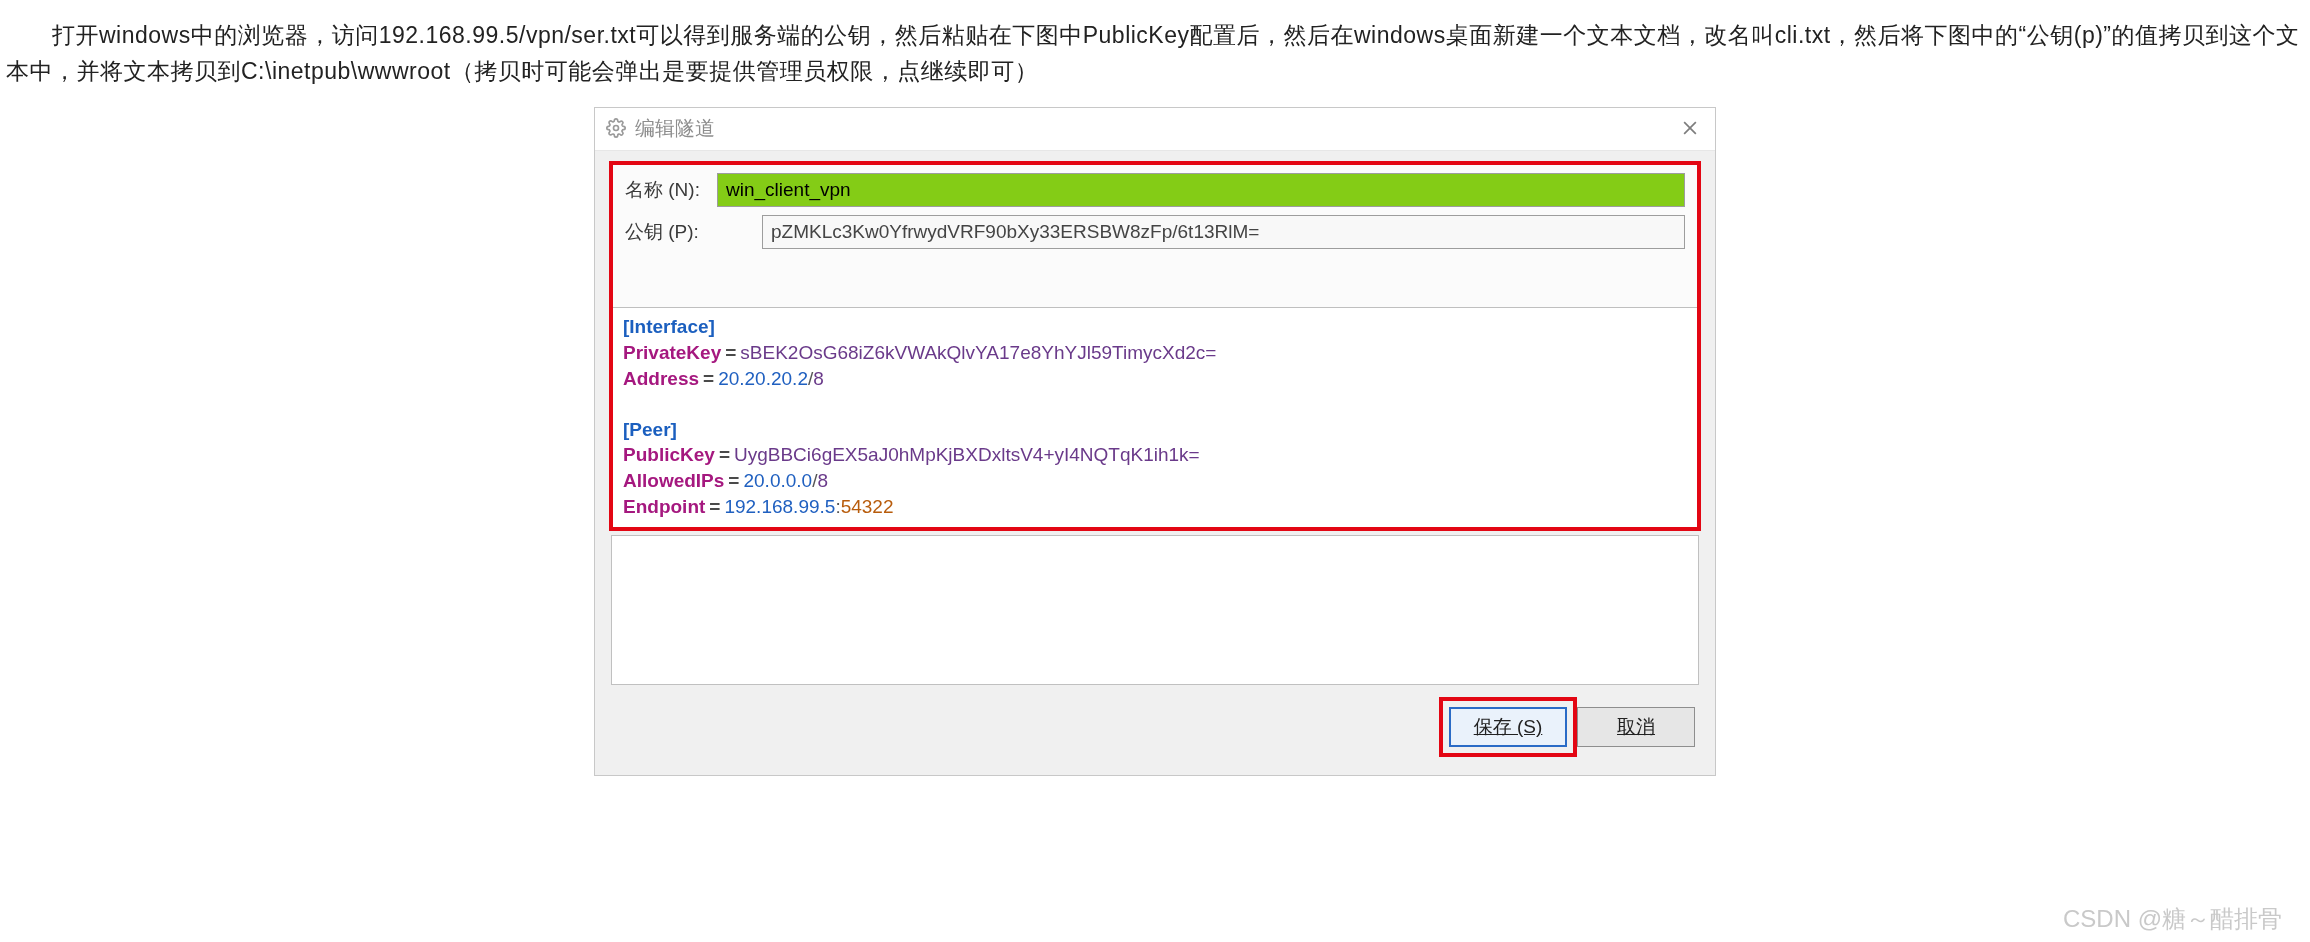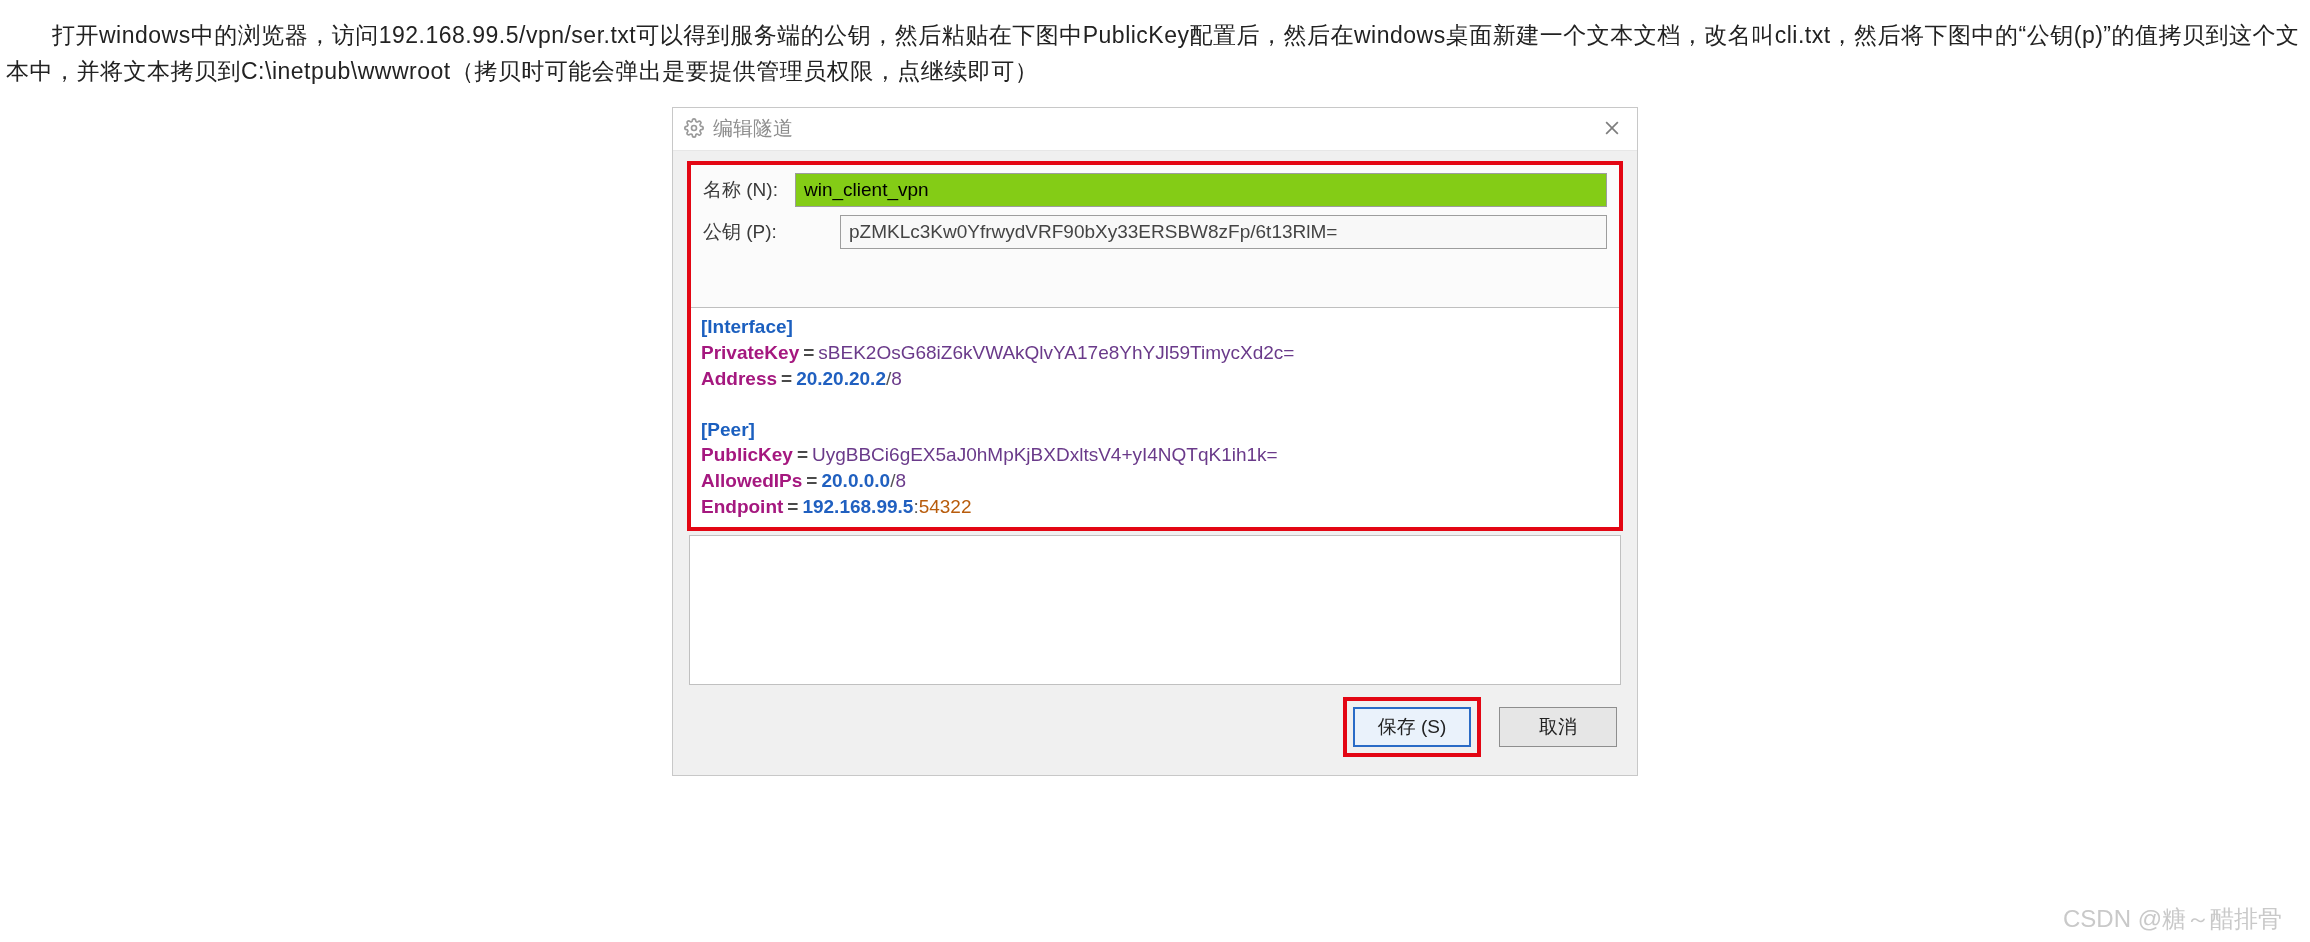--- a/index.html
+++ b/index.html
@@ -18,21 +18,21 @@
       font-size: 23px;
       line-height: 1.55;
       letter-spacing: 0.5px;
     }
     .paragraph .indent { display: inline-block; width: 2em; }
     .dialog-wrap {
       display: flex;
       justify-content: center;
     }
     .dialog {
-      width: 966px;
+      width: 1122px;
       border: 1px solid #c8c8c8;
       background: #f0f0f0;
       position: relative;
     }
     .titlebar {
       display: flex;
       align-items: center;
       padding: 4px 10px 6px 10px;
       background: #ffffff;
       border-bottom: 1px solid #e7e7e7;
@@ -92,35 +92,35 @@
       font-family: Verdana, Arial, sans-serif;
       font-size: 19px;
       line-height: 1.35;
       min-height: 210px;
       margin-top: 48px;
     }
     .k-section { color: #1b5fbf; font-weight: bold; }
     .k-key { color: #a5187f; font-weight: bold; }
     .k-eq { color: #4a4a4a; font-weight: bold; padding: 0 4px; }
     .k-val { color: #6a3a8a; }
-    .k-num { color: #2060c0; font-weight: bold; }
+    .k-num { color: #2060c0; }
     .k-port { color: #b85c0c; }
     .k-slash { color: #555; }
     .extra-area {
       margin: 4px 16px 12px 16px;
       height: 150px;
       background: #ffffff;
       border: 1px solid #c0c0c0;
     }
     .button-row {
       display: flex;
       justify-content: flex-end;
-      gap: 18px;
       padding: 0 20px 18px 0;
       align-items: center;
+      text-decoration: underline;
     }
     .btn {
       min-width: 118px;
       height: 40px;
       border: 1px solid #8e8e8e;
       background: #e6e6e6;
       font-size: 19px;
       color: #222;
       font-family: inherit;
       cursor: pointer;

